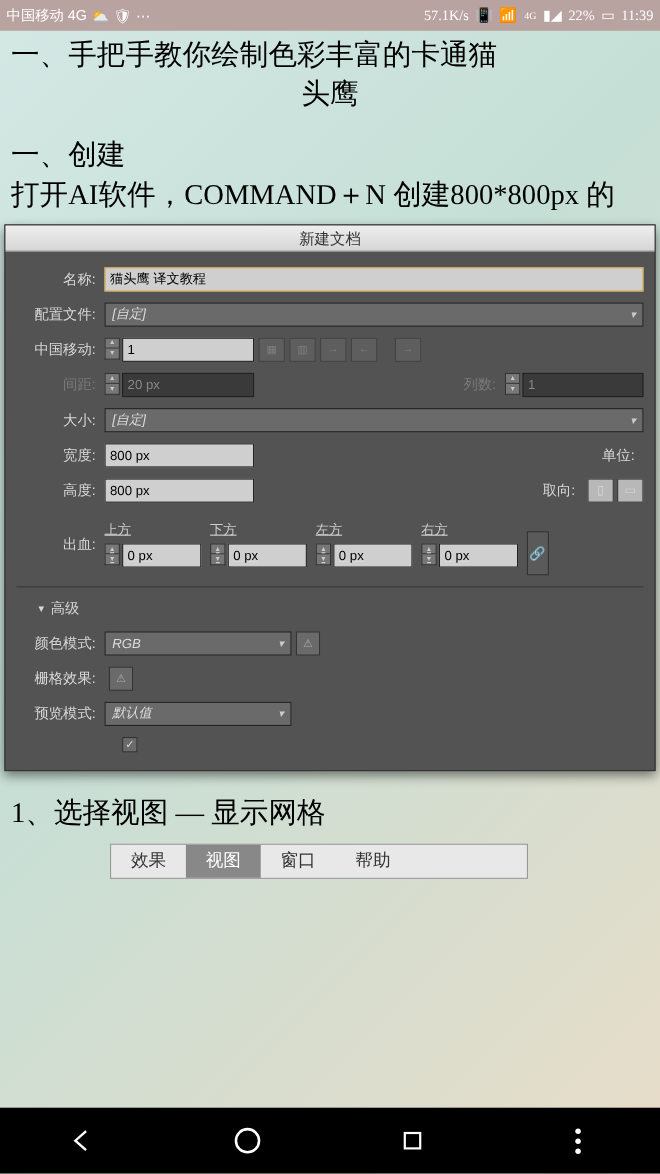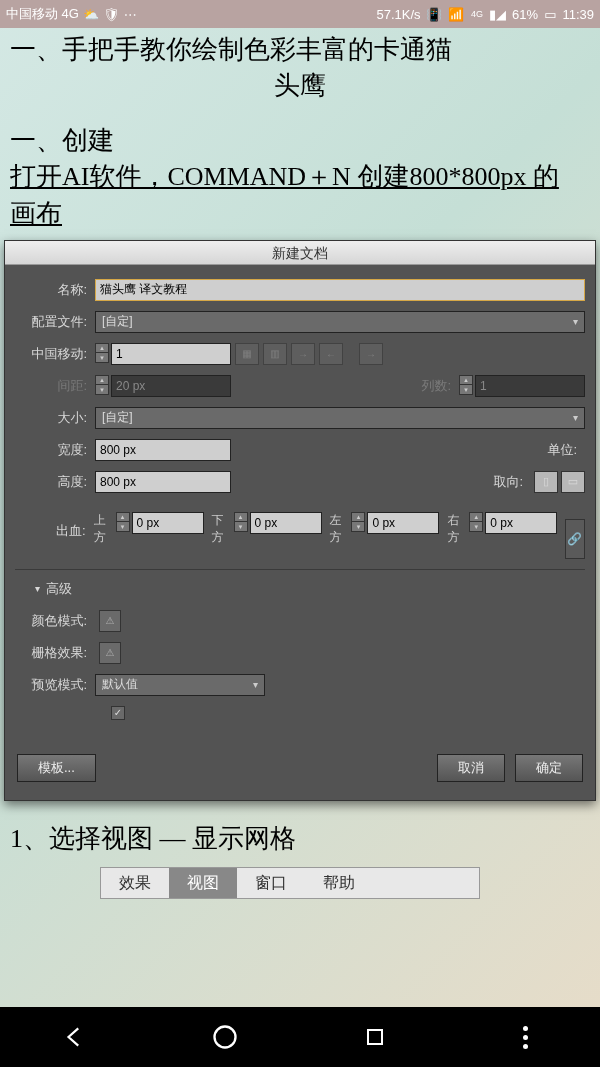--- a/index.html
+++ b/index.html
@@ -1,67 +1,67 @@
 <!DOCTYPE html>
 <html><head>
 <meta charset="utf-8">
 <style>
 * { box-sizing: border-box; margin: 0; padding: 0; }
 body { width: 600px; height: 1067px; overflow: hidden; font-family: "Microsoft YaHei", sans-serif; background: linear-gradient(135deg, #d4e8e4 0%, #c5dfd6 40%, #e8dcc8 100%); position: relative; }
 
 
 .status-bar { height: 28px; background: #b8a3a1; color: #fff; display: flex; align-items: center; padding: 0 6px; font-size: 13px; }
 .status-left { display: flex; align-items: center; gap: 4px; }
-.status-right { margin-left: auto; display: flex; align-items: center; gap: 6px; }
+.status-right { margin-left: auto; display: flex; align-items: center; gap: 6px; font-family: Liberation Serif, serif; }
 .status-icon { display: inline-block; }
 
 
 .article { padding: 4px 10px; font-size: 26px; font-family: "KaiTi", "STKaiti", serif; color: #000; line-height: 1.4; }
 .article .title { text-align: left; }
 .article .title-line2 { text-align: center; }
 .article .section { margin-top: 18px; }
-.article .body { font-family: "KaiTi", "STKaiti", serif; text-decoration: underline; }
+.article .body { font-family: "KaiTi", "STKaiti", serif; }
 .article .step { margin-top: 10px; font-size: 26px; }
 
 
 .dialog { margin: 4px 4px 0 4px; background: #535353; border: 1px solid #333; box-shadow: 0 4px 10px rgba(0,0,0,0.5); }
 .dlg-title { background: linear-gradient(#eee, #d6d6d6); color: #333; text-align: center; font-size: 14px; height: 24px; line-height: 24px; border-bottom: 1px solid #999; }
 .dlg-body { padding: 14px 10px 16px 10px; color: #d8d8d8; font-size: 13px; }
 
 .row { display: flex; align-items: center; margin-bottom: 10px; }
 .row .lbl { width: 80px; text-align: right; padding-right: 8px; color: #d8d8d8; font-size: 13px; }
 .row .lbl-disabled { color: #7a7a7a; }
 
 .field { background: #cfcfcf; border: 1px solid #222; height: 22px; padding: 2px 4px; color: #000; font-size: 12px; display: flex; align-items: center; }
 .field.dark { background: #3a3a3a; color: #888; }
 .field.wide { flex: 1; }
 .field.orange { border: 1px solid #d6a847; }
 
-.select { background: #6a6a6a; border: 1px solid #222; height: 22px; padding: 2px 6px; color: #ddd; font-size: 12px; display: flex; align-items: center; position: relative; }
+.select { background: #6a6a6a; border: 1px solid #222; height: 22px; padding: 2px 6px; color: #ddd; font-size: 12px; display: flex; align-items: center; position: relative; font-style: italic; }
 .select::after { content: "▾"; position: absolute; right: 6px; color: #ccc; font-size: 10px; }
 .select.wide { flex: 1; }
 .select.fixed { width: 136px; }
 
 .stepper { display: flex; }
 .step-btns { display: flex; flex-direction: column; margin-right: 2px; }
 .step-btn { width: 14px; height: 10px; background: #777; border: 1px solid #333; font-size: 7px; color: #ccc; display: flex; align-items: center; justify-content: center; line-height: 1; }
 .step-btn + .step-btn { border-top: none; }
 
 .icon-btn { width: 24px; height: 22px; background: #6a6a6a; border: 1px solid #333; margin-left: 4px; display: flex; align-items: center; justify-content: center; color: #aaa; font-size: 10px; }
 .icon-btn.disabled { opacity: 0.5; }
 .icon-btn.small { width: 22px; }
 
 .sep { height: 1px; background: #3a3a3a; margin: 10px 0; }
 
 .section-toggle { display: flex; align-items: center; color: #d8d8d8; font-size: 13px; margin: 8px 0 12px 20px; }
 .section-toggle::before { content: "▾"; margin-right: 6px; font-size: 10px; }
 
 .bleed-row { display: flex; align-items: center; margin-bottom: 10px; }
 .bleed-row .lbl { width: 80px; text-align: right; padding-right: 8px; }
-.bleed-col { display: flex; flex-direction: row; margin-right: 8px; }
+.bleed-col { display: flex; flex-direction: column; margin-right: 8px; text-decoration: underline; }
 .bleed-head { font-size: 12px; color: #ccc; margin-bottom: 4px; }
 .link-btn { width: 20px; height: 40px; background: #5a5a5a; border: 1px solid #333; display: flex; align-items: center; justify-content: center; color: #ccc; font-size: 12px; margin-top: 16px; }
 
 .checkbox-row { display: flex; align-items: center; margin-left: 96px; margin-top: 8px; }
 .chk { width: 14px; height: 14px; background: #6a6a6a; border: 1px solid #333; margin-right: 6px; display: flex; align-items: center; justify-content: center; color: #ddd; font-size: 10px; }
 
 .footer { display: flex; padding: 18px 12px 18px 12px; gap: 10px; }
 .btn { height: 28px; background: linear-gradient(#777, #555); border: 1px solid #222; color: #eee; font-size: 13px; display: flex; align-items: center; justify-content: center; padding: 0 20px; }
 .footer .spacer { flex: 1; }
 
@@ -87,32 +87,31 @@
     <span class="status-icon">⛅</span>
     <span class="status-icon">🛡</span>
     <span class="status-icon">⋯</span>
   </div>
   <div class="status-right">
     <span>57.1K/s</span>
     <span class="status-icon">📳</span>
     <span class="status-icon">📶</span>
     <span style="font-size:9px;">4G</span>
     <span class="status-icon">▮◢</span>
-    <span>61%</span>
+    <span>22%</span>
     <span class="status-icon">▭</span>
     <span>11:39</span>
   </div>
 </div>
 
 <div class="article">
   <div class="title">一、手把手教你绘制色彩丰富的卡通猫</div>
   <div class="title-line2">头鹰</div>
   <div class="section">一、创建</div>
   <div class="body">打开AI软件，COMMAND＋N 创建800*800px 的</div>
-  <div class="body">画布</div>
 </div>
 
 <div class="dialog">
   <div class="dlg-title">新建文档</div>
   <div class="dlg-body">
 
     <div class="row">
       <div class="lbl">名称:</div>
       <div class="field wide orange">猫头鹰 译文教程</div>
     </div>
@@ -223,45 +222,40 @@
       </div>
       <div class="link-btn">🔗</div>
     </div>
 
     <div class="sep"></div>
 
     <div class="section-toggle">高级</div>
 
     <div class="row">
       <div class="lbl">颜色模式:</div>
+      <div class="select" style="width:170px;">RGB</div>
       <div class="icon-btn small">⚠</div>
     </div>
 
     <div class="row">
       <div class="lbl">栅格效果:</div>
       <div class="icon-btn small">⚠</div>
     </div>
 
     <div class="row">
       <div class="lbl">预览模式:</div>
       <div class="select" style="width:170px;">默认值</div>
     </div>
 
     <div class="checkbox-row">
       <div class="chk">✓</div>
     </div>
 
   </div>
 
-  <div class="footer">
-    <div class="btn">模板...</div>
-    <div class="spacer"></div>
-    <div class="btn">取消</div>
-    <div class="btn">确定</div>
-  </div>
 </div>
 
 <div class="article" style="padding-top:10px;">
   <div class="step">1、选择视图 — 显示网格</div>
 </div>
 
 <div class="menubar">
   <div class="mitem">效果</div>
   <div class="mitem active">视图</div>
   <div class="mitem">窗口</div>

